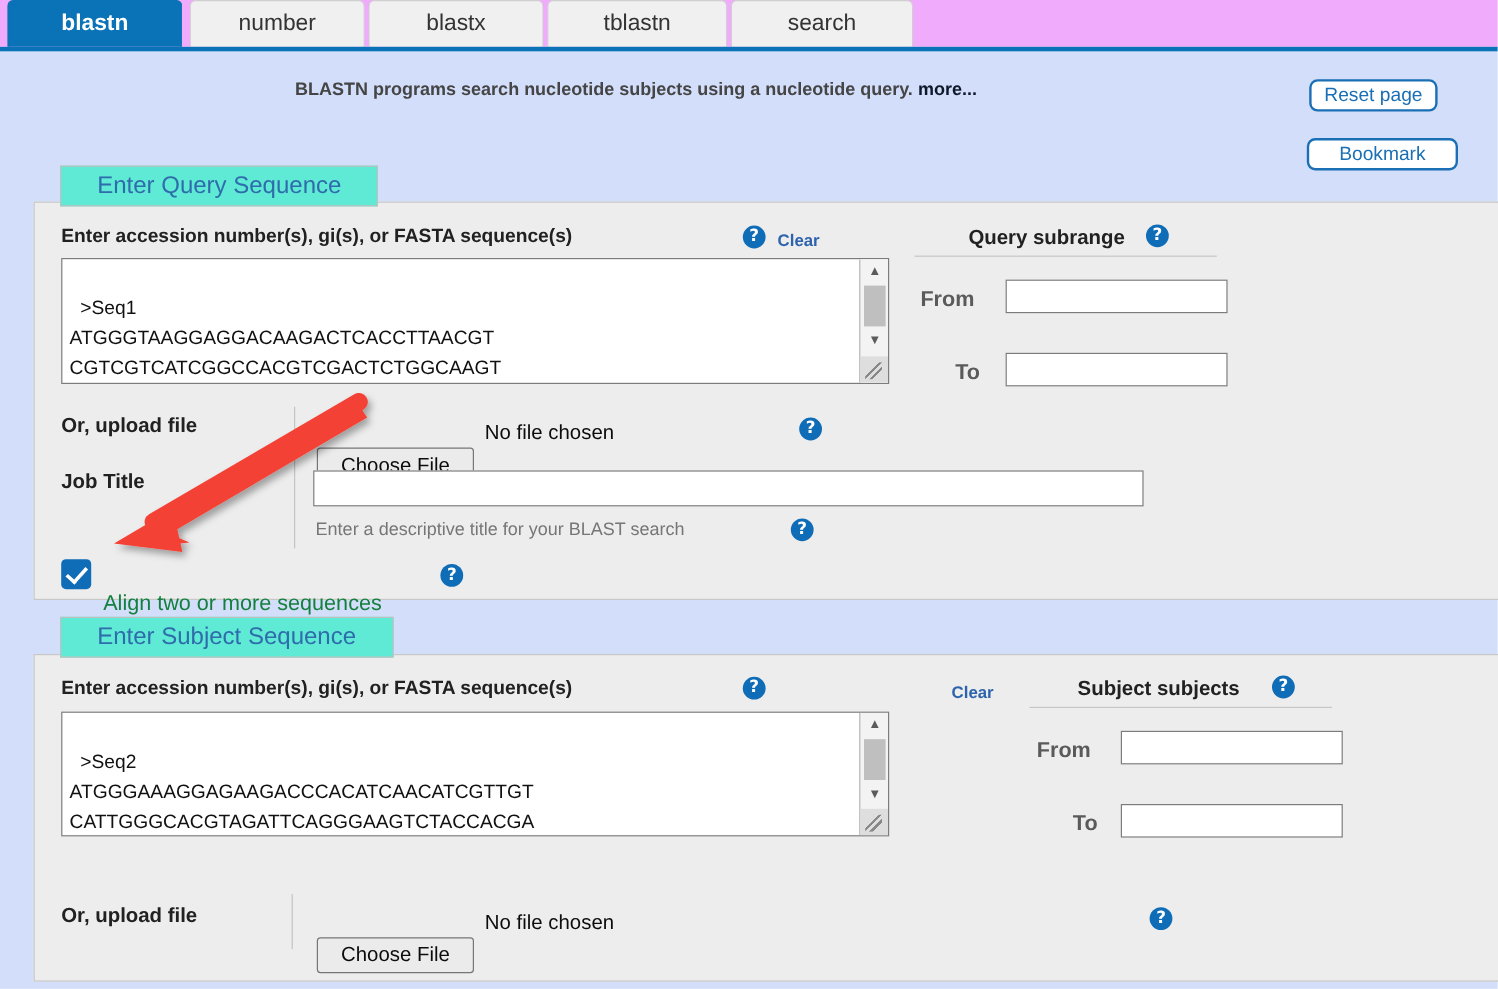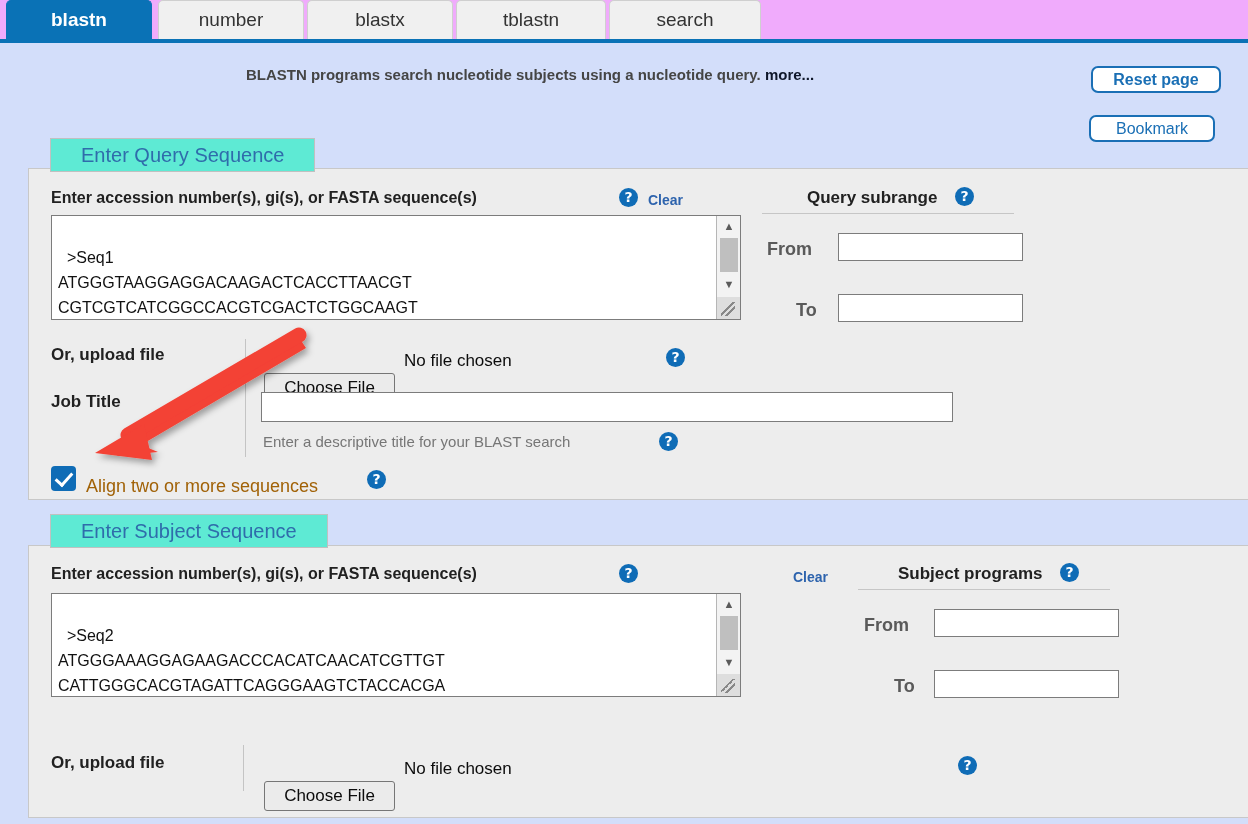--- a/index.html
+++ b/index.html
@@ -73,21 +73,21 @@
     position: absolute;
     border: 2px solid #1a6fb5;
     border-radius: 7px;
     background: #ffffff;
     color: #1a6fb5;
     font-size: 16px;
     text-align: center;
     cursor: pointer;
     padding: 0;
   }
-  #reset-page { left: 1091px; top: 66px; width: 130px; height: 27px; line-height: 23px; font-weight: bold; }
+  #reset-page { left: 1091px; top: 66px; width: 107px; height: 27px; line-height: 23px; }
   #bookmark   { left: 1089px; top: 115px; width: 126px; height: 27px; line-height: 23px; }
 
   
   .panel {
     position: absolute;
     background: #ededed;
     border: 1px solid #c8c8c8;
   }
   #query-panel   { left: 28px; top: 168px; width: 1230px; height: 332px; }
   #subject-panel { left: 28px; top: 545px; width: 1230px; height: 273px; }
@@ -267,23 +267,23 @@
     content: "";
     position: absolute;
     left: 8px; top: 3px;
     width: 7px; height: 14px;
     border: solid #ffffff;
     border-width: 0 3px 3px 0;
     transform: rotate(42deg);
   }
   #align-label {
     position: absolute;
-    left: 86px; top: 476px;
+    left: 86px; top: 492px;
     font-size: 18px;
-    color: #a16207;
+    color: #15803d;
     white-space: nowrap;
   }
 
   
   #annot-arrow {
     position: absolute;
     left: 70px; top: 320px;
     width: 250px; height: 150px;
     pointer-events: none;
   }
@@ -367,21 +367,21 @@
 CATTGGGCACGTAGATTCAGGGAAGTCTACCACGA
 CTGGCCATCTGATCTATAAATGTGGCGGGATCGAC</span>
   <div class="sb">
     <div class="sb-arrow up">▲</div>
     <div class="sb-thumb"></div>
     <div class="sb-arrow dn">▼</div>
     <div class="sb-grip"></div>
   </div>
 </div>
 
-<div class="lbl" style="left:898px; top:564px; font-size:17px;">Subject programs</div>
+<div class="lbl" style="left:898px; top:564px; font-size:17px;">Subject subjects</div>
 <div class="help" style="left:1060px; top:563px;">?</div>
 <div class="subrange-rule" style="left:858px; top:589px; width:252px;"></div>
 <div class="lbl-gray" style="left:864px; top:615px; font-size:18px;">From</div>
 <input class="textin" style="left: 934px; top: 609px; width: 185px; height: 28px;" value="">
 <div class="lbl-gray" style="left:894px; top:676px; font-size:18px;">To</div>
 <input class="textin" style="left: 934px; top: 670px; width: 185px; height: 28px;" value="">
 
 <div class="vdivider" style="left:243px; top:745px; height:46px;"></div>
 <div class="lbl" style="left:51px; top:753px; font-size:17px;">Or, upload file</div>
 <div class="filebtn" style="left:264px; top:753px; width:131px; height:30px; line-height:28px;">Choose File</div>

